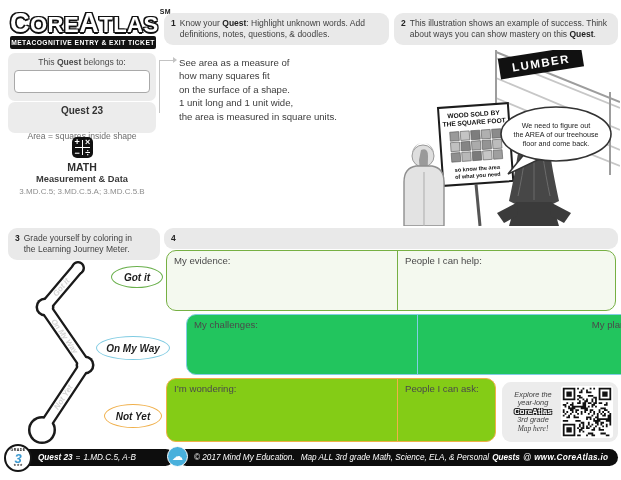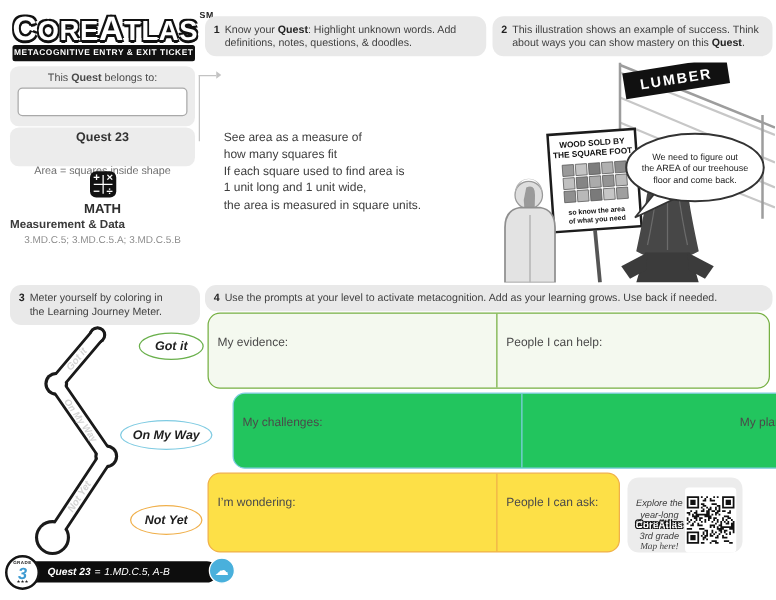--- a/index.html
+++ b/index.html
@@ -27,54 +27,54 @@
 
   
   .mathicon{left:72px;top:137px;width:21px;height:21px;background:#111;border-radius:5px;
             display:grid;grid-template-columns:1fr 1fr;grid-template-rows:1fr 1fr;
             color:#fff;font-size:9px;font-weight:bold;}
   .mathicon span{display:flex;align-items:center;justify-content:center;}
   .mathicon i{position:absolute;background:#fff;}
   .mathicon .line-v{left:10px;top:3px;width:1px;height:15px;}
   .mathicon .line-h{left:3px;top:10px;width:15px;height:1px;}
   .subjname{left:8px;top:161px;width:148px;text-align:center;font-size:10.5px;font-weight:bold;color:#2e2e2e;}
-  .subjstrand{left:8px;top:174px;width:148px;font-size:9.3px;font-weight:bold;color:#3a3a3a;}
+  .subjstrand{left:8px;top:174px;width:148px;text-align:center;font-size:9.3px;font-weight:bold;color:#3a3a3a;}
   .subjstd{left:8px;top:187px;width:148px;text-align:center;font-size:8px;color:#8d8d8d;}
 
   
   .pill{background:#e9e9e9;border-radius:9px;padding:5px 7px;font-size:8.5px;line-height:11px;
         color:#3f3f3f;display:flex;gap:4px;box-sizing:border-box;}
   .pill .num{font-weight:bold;color:#222;}
   .pill b{font-weight:bold;color:#222;}
   .pill .l{display:block;}
 
   
-  .qtext{left:179px;top:56px;width:215px;font-size:9.6px;line-height:13.4px;color:#3d3d3d;margin-top:48px;}
+  .qtext{left:179px;top:56px;width:215px;font-size:9.6px;line-height:13.4px;color:#3d3d3d;}
   .bracket{left:159px;top:60px;width:13px;height:52px;border-left:1.5px solid #c3c3c3;border-top:1.5px solid #c3c3c3;}
   .bracket::after{content:"";position:absolute;right:-4px;top:-4px;width:0;height:0;
                   border-left:4px solid #c3c3c3;border-top:3px solid transparent;border-bottom:3px solid transparent;}
 
   
   .lvl{position:absolute;background:#fff;border:1.6px solid;border-radius:50%;
        display:flex;align-items:center;justify-content:center;
        font-size:10px;font-weight:bold;font-style:italic;color:#1e1e1e;box-sizing:border-box;}
 
   
   .pbox{position:absolute;border:1.6px solid;border-radius:10px;display:flex;box-sizing:border-box;}
-  .pcell{padding:18px 7px;font-size:9.6px;color:#4a4a4a;box-sizing:border-box;}
+  .pcell{padding:4px 7px;font-size:9.6px;color:#4a4a4a;box-sizing:border-box;}
   .pbox.green{background:#f4f9ef;border-color:#76b043;}
   .pbox.green .pcell+.pcell{border-left:1.2px solid #76b043;}
   .pbox.blue{background:#22c55e;border-color:#82cde4;margin-left:20px;}
   .pbox.blue .pcell+.pcell{border-left:1.2px solid #82cde4;text-align:right;}
-  .pbox.orange{background:#fde047;border-color:#f0b049;}
+  .pbox.orange{background:#84cc16;border-color:#f0b049;}
   .pbox.orange .pcell+.pcell{border-left:1.2px solid #f0b049;}
 
   
-  .qrpanel{left:502px;top:382px;width:92px;height:60px;background:#ececec;border-radius:9px;
-           display:flex;align-items:flex-end;justify-content:space-between;padding:0 5px;box-sizing:border-box;}
+  .qrpanel{left:502px;top:382px;width:116px;height:60px;background:#ececec;border-radius:9px;
+           display:flex;align-items:center;justify-content:space-between;padding:0 5px;box-sizing:border-box;}
   .qrtext{width:52px;text-align:center;font-size:7.4px;font-style:italic;line-height:8.6px;color:#3e3e3e;}
   .qrtext .mini-logo{font-style:normal;font-weight:900;font-size:7.6px;color:#fff;letter-spacing:.2px;
            text-shadow:-1px -1px 0 #111,1px -1px 0 #111,-1px 1px 0 #111,1px 1px 0 #111;}
   .qrcode{width:52px;height:52px;background:#fff;border-radius:3px;}
 
   
   .fbar{position:absolute;background:#0d0d0d;color:#fff;border-radius:9px;height:17px;
         display:flex;align-items:center;gap:3px;font-size:8.2px;font-style:italic;
         padding:0 8px;box-sizing:border-box;white-space:nowrap;}
   .fbar b{font-weight:bold;}
@@ -114,21 +114,21 @@
     <i class="line-v"></i>
     <i class="line-h"></i>
   </div>
   <div class="abs subjname">MATH</div>
   <div class="abs subjstrand">Measurement &amp; Data</div>
   <div class="abs subjstd">3.MD.C.5; 3.MD.C.5.A; 3.MD.C.5.B</div>
 
   <div class="abs pill" style="left:8px;top:228px;width:152px;">
     <span class="num">3</span>
     <span>
-        <span class="l">Meter yourself by coloring in</span>
+        <span class="l">Grade yourself by coloring in</span>
         <span class="l">the Learning Journey Meter.</span>
       </span>
   </div>
 
   <svg class="abs" style="left:0;top:250px;" width="170" height="205" viewBox="0 0 170 205">
     <g stroke="#1a1a1a" fill="none">
       <path d="M78 18 L45 57 L85 115 L42 180" stroke-width="13" stroke-linecap="round" stroke-linejoin="round"></path>
     </g>
     <circle cx="45" cy="57" r="9.5" fill="#1a1a1a"></circle>
     <circle cx="85" cy="115" r="9.5" fill="#1a1a1a"></circle>
@@ -150,21 +150,21 @@
 
   <div class="abs pill" style="left:164px;top:13px;width:225px;">
     <span class="num">1</span>
     <span><span>Know your </span><b>Quest</b><span>: Highlight unknown words. Add definitions, notes, questions, &amp; doodles.</span></span>
   </div>
 
   <div class="abs bracket"></div>
   <div class="abs qtext">
     <div>See area as a measure of</div>
     <div>how many squares fit</div>
-    <div>If each square used to find area is</div>
+    <div>on the surface of a shape.</div>
     <div>1 unit long and 1 unit wide,</div>
     <div>the area is measured in square units.</div>
   </div>
 
   <div class="abs pill" style="left:394px;top:13px;width:224px;">
     <span class="num">2</span>
     <span><span>This illustration shows an example of success. Think about ways you can show mastery on this </span><b>Quest</b><span>.</span></span>
   </div>
 
   <svg class="abs" style="left:396px;top:50px;" width="224" height="176" viewBox="0 0 224 176">
@@ -232,21 +232,20 @@
       <polygon points="130,102 112,124 148,107" fill="#fff" stroke="#333" stroke-width="1.5"></polygon>
       <ellipse cx="160" cy="84" rx="55" ry="27" fill="#fff" stroke="#333" stroke-width="1.6"></ellipse>
       <text x="160" y="78" font-size="7.2" fill="#222" text-anchor="middle">We need to figure out</text>
       <text x="160" y="87" font-size="7.2" fill="#222" text-anchor="middle">the AREA of our treehouse</text>
       <text x="160" y="96" font-size="7.2" fill="#222" text-anchor="middle">floor and come back.</text>
     </g>
   </svg>
 
   <div class="abs pill" style="left:164px;top:228px;width:454px;">
     <span class="num">4</span>
-    <span>Use the prompts at your level to activate metacognition. Add as your learning grows. Use back if needed.</span>
   </div>
 
   <div class="pbox green" style="left:166px;top:250px;width:450px;height:61px;">
     <div class="pcell" style="width:230px;"><span>My evidence:</span></div>
     <div class="pcell" style="flex:1;"><span>People I can help:</span></div>
   </div>
 
   <div class="pbox blue" style="left:166px;top:314px;width:450px;height:61px;">
     <div class="pcell" style="width:230px;"><span>My challenges:</span></div>
     <div class="pcell" style="flex:1;"><span>My plan:</span></div>
@@ -283,14 +282,21 @@
     <div class="btop">GRADE</div>
     <div class="bnum">3</div>
     <div class="bstars">★★★</div>
   </div>
   <div class="fbar" style="left:16px;top:449px;width:158px;padding-left:22px;">
     <b>Quest 23</b>
     <span>=</span>
     <span>1.MD.C.5, A-B</span>
   </div>
   <div class="abs brainwrap">☁</div>
+  <div class="fbar" style="left:178px;top:449px;width:440px;padding-left:16px;">
+    <span>© 2017 Mind My Education.</span>
+    <span style="margin-left:3px;">Map ALL 3rd grade Math, Science, ELA, &amp; Personal </span>
+    <b>Quests</b>
+    <span>@</span>
+    <span class="site">www.CoreAtlas.io</span>
+  </div>
 
 </div>
 
 </body></html>

